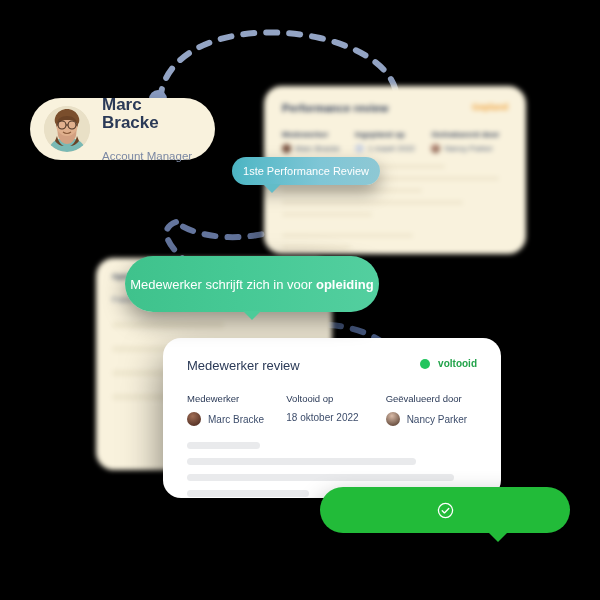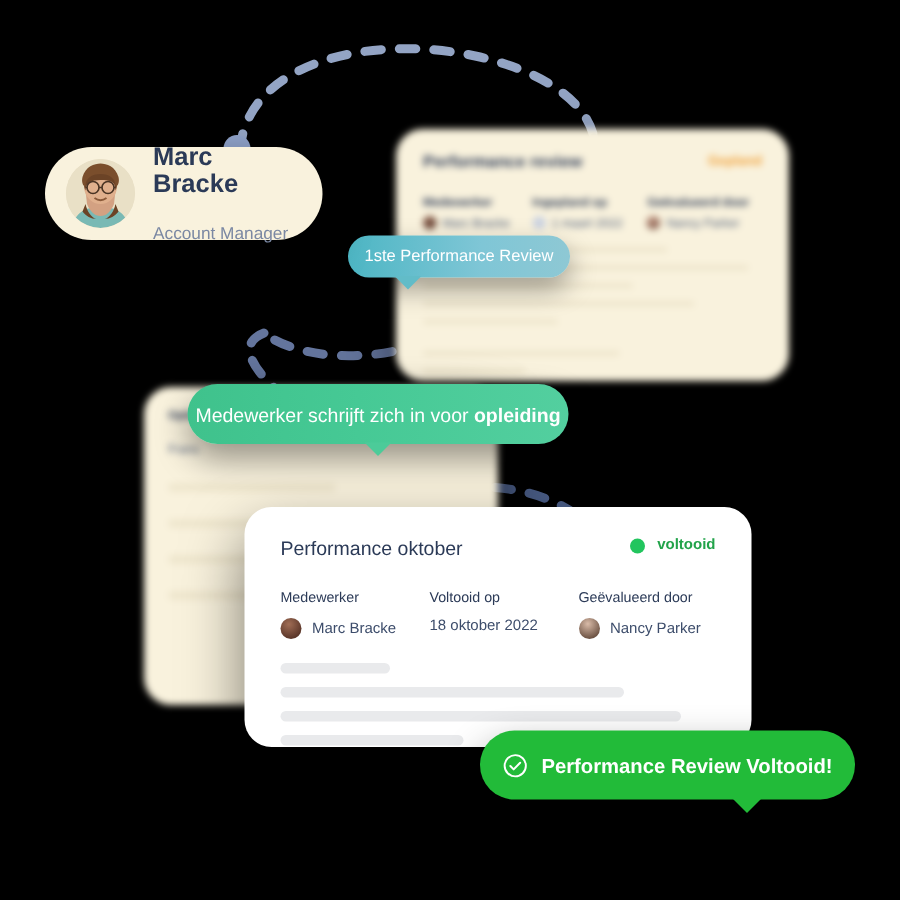--- a/index.html
+++ b/index.html
@@ -64,21 +64,21 @@
   .pill{position:absolute;display:flex;align-items:center;justify-content:center;
     border-radius:40px;color:#fff;white-space:nowrap;}
   .pill .ptr{position:absolute;bottom:-8px;left:50%;margin-left:-9px;
     width:0;height:0;border-left:9px solid transparent;border-right:9px solid transparent;}
 
   #pill-first{left:232px;top:157px;width:148px;height:28px;font-size:11px;
     background:linear-gradient(90deg,#4db6c4 0%,#7fc6d6 60%,#8ec8d4 100%);
     box-shadow:0 8px 18px rgba(0,0,0,.35);}
   #pill-first .ptr{left:40px;border-top:9px solid #62bcc8;}
 
-  #pill-training{left:125px;top:256px;width:254px;height:40px;font-size:13px;
+  #pill-training{left:125px;top:256px;width:254px;height:56px;font-size:13px;
     background:linear-gradient(90deg,#3fc28c 0%,#46c995 45%,#53cf9f 100%);
     box-shadow:0 10px 22px rgba(0,0,0,.4);text-align:right;}
   #pill-training .ptr{left:50%;border-top:9px solid #4ccb99;}
   #pill-training b{font-weight:700;}
 
   #pill-done{left:320px;top:487px;width:250px;height:46px;font-size:13.5px;font-weight:700;
     background:#22bb39;box-shadow:0 12px 26px rgba(0,0,0,.45);gap:9px;}
   #pill-done .ptr{left:auto;right:62px;border-top:10px solid #22bb39;bottom:-9px;
     border-left-width:10px;border-right-width:10px;}
   .check-ic{width:17px;height:17px;flex:0 0 auto;}
@@ -176,21 +176,21 @@
         <div class="t-line" style="width:55%"></div>
         <div class="t-line" style="width:78%"></div>
         <div class="t-line" style="width:66%"></div>
         <div class="t-line" style="width:72%"></div>
       </div>
     </div>
   </div>
 
   <div class="card white" id="card-main">
     <div class="inner">
-      <div class="m-title">Performance oktober</div>
+      <div class="m-title">Medewerker review</div>
 
       <div class="m-status">
         <span class="dot-green"></span>
         <span class="m-status-text">voltooid</span>
       </div>
 
       <div class="m-meta">
         <div class="m-col">
           <div class="m-label">Medewerker</div>
           <div class="m-val">
@@ -230,21 +230,20 @@
   <div class="pill" id="pill-training">
     <span><span>Medewerker schrijft zich in voor </span><b>opleiding</b></span>
     <span class="ptr"></span>
   </div>
 
   <div class="pill" id="pill-done">
     <svg class="check-ic" viewBox="0 0 24 24" fill="none">
       <circle cx="12" cy="12" r="10" stroke="#ffffff" stroke-width="1.8"></circle>
       <path d="M7.4 12.3l3.1 3.1 6.1-6.2" stroke="#ffffff" stroke-width="1.9" stroke-linecap="round" stroke-linejoin="round"></path>
     </svg>
-    <span>Performance Review Voltooid!</span>
     <span class="ptr"></span>
   </div>
 
   <div id="chip-marc">
     <div class="photo">
       <svg viewBox="0 0 46 46" width="46" height="46">
         <defs>
             <clipPath id="cp">
               <circle cx="23" cy="23" r="23"></circle>
             </clipPath>

